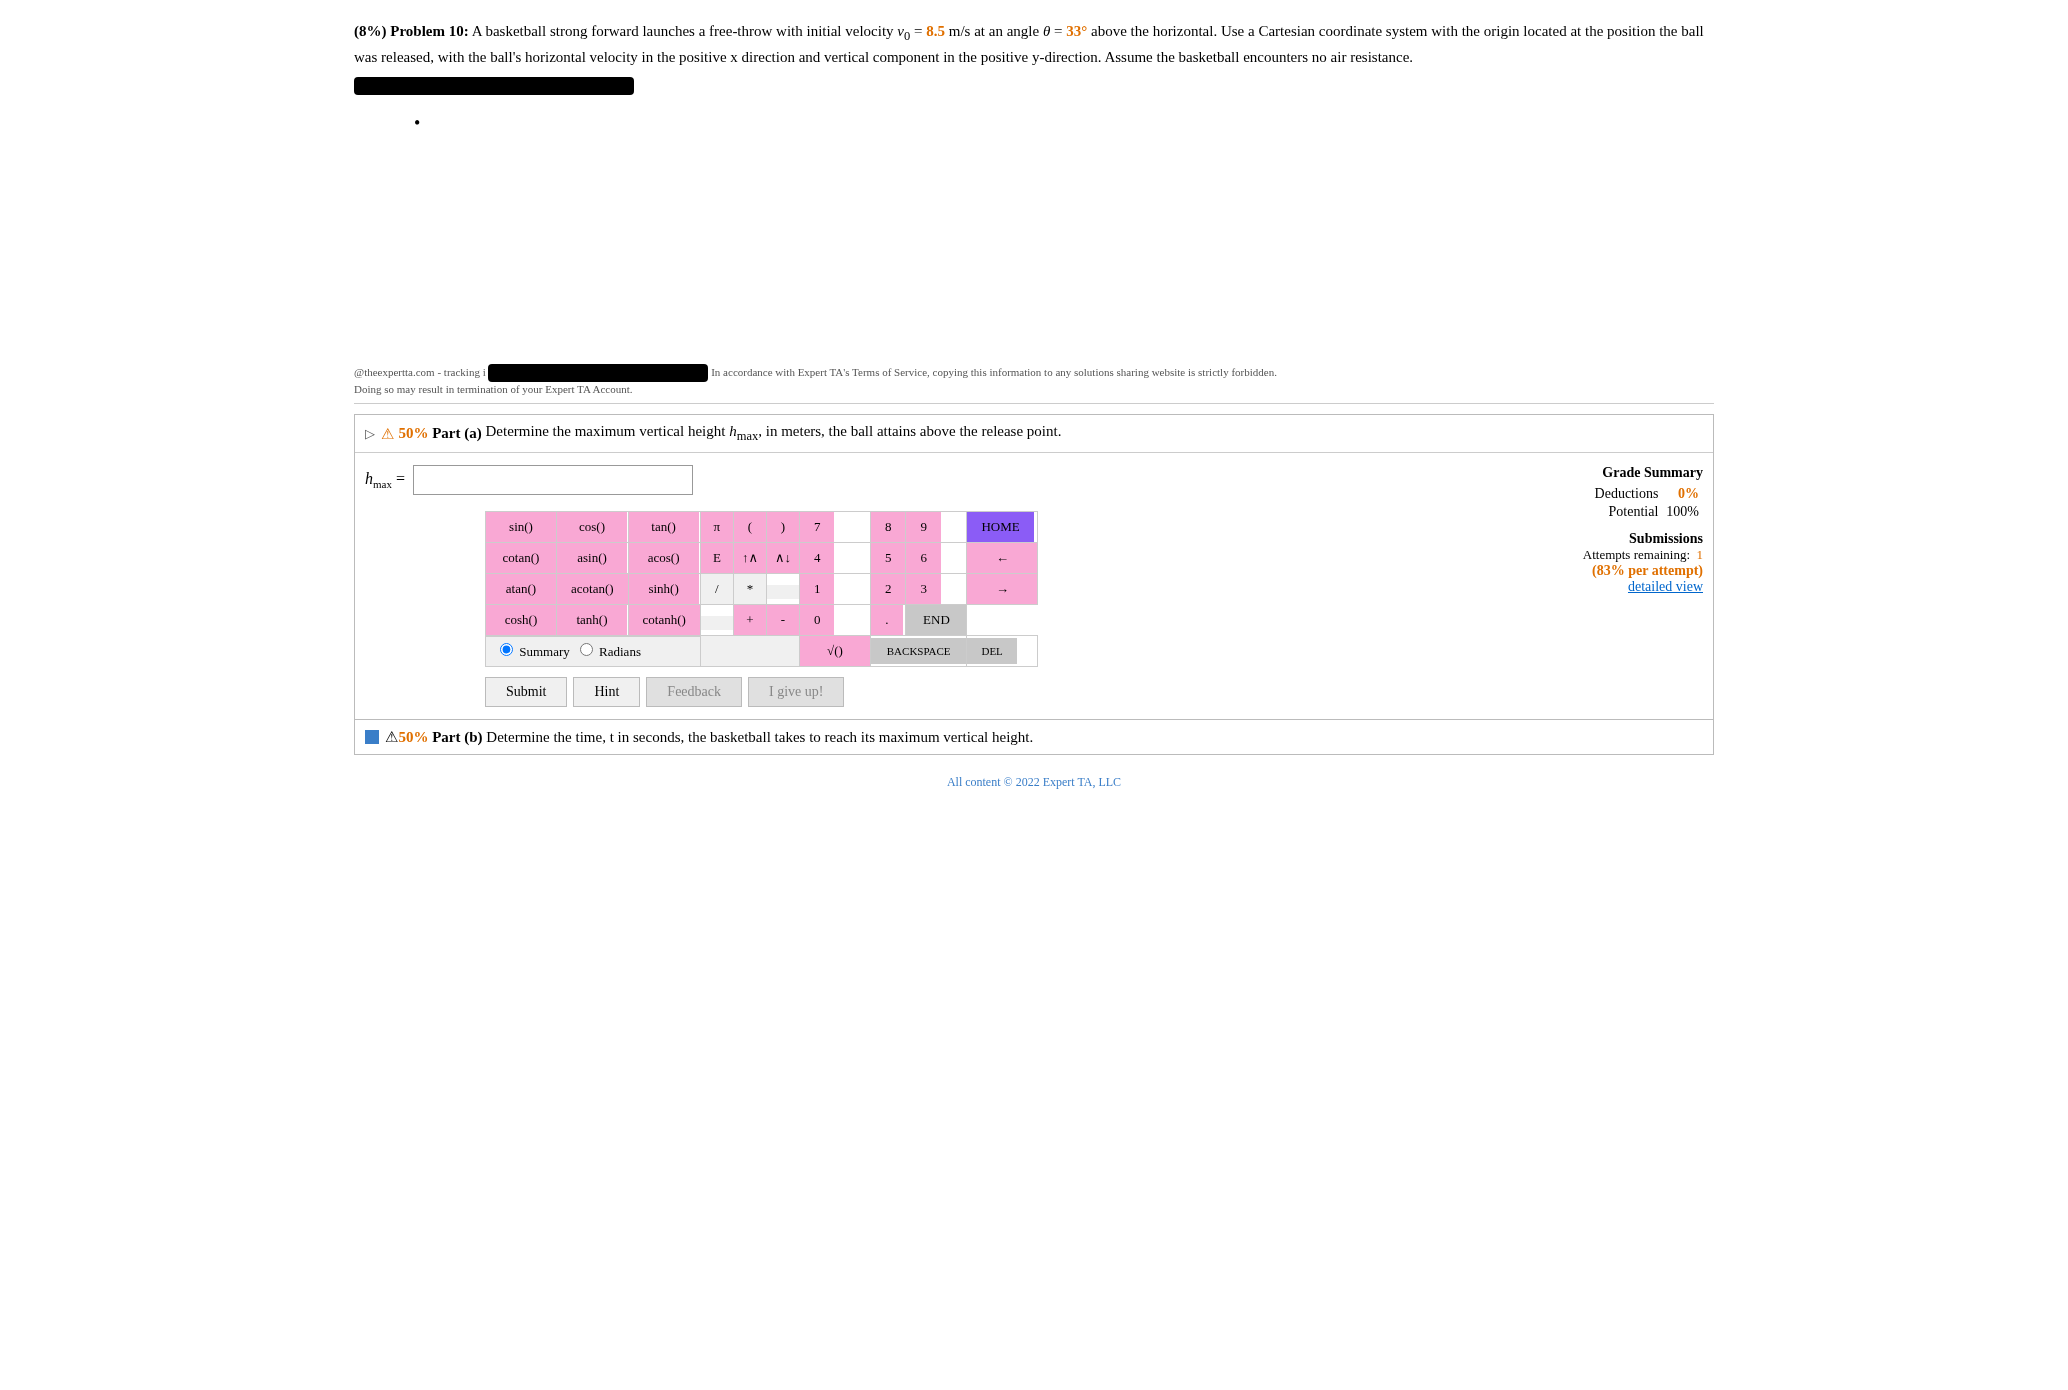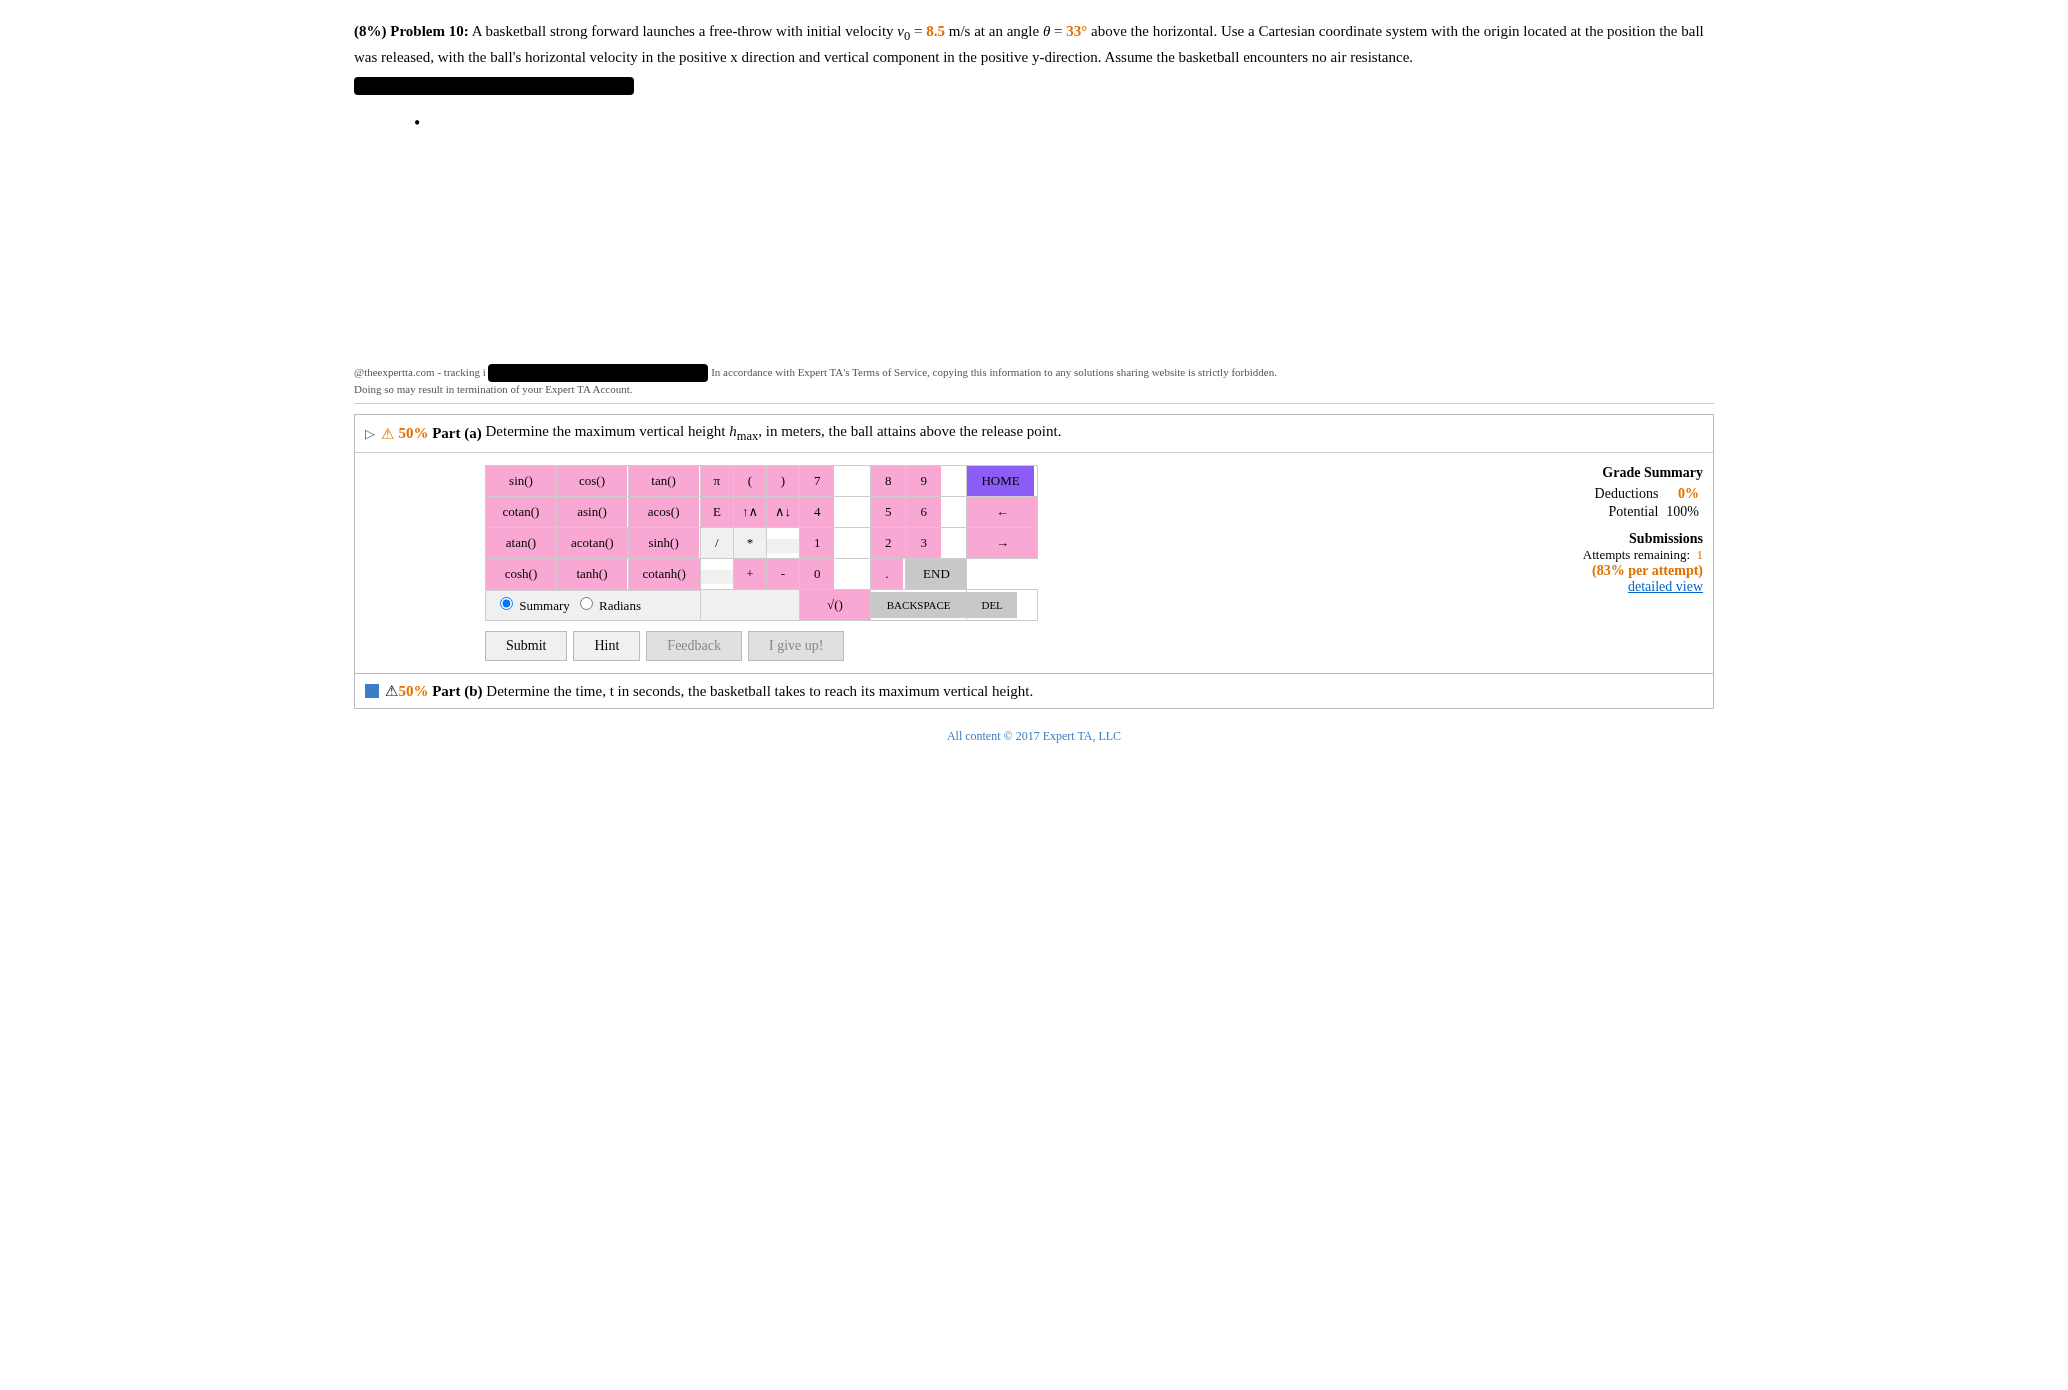--- a/index.html
+++ b/index.html
@@ -265,20 +265,26 @@
       <span class="part-percent">50%</span>
       &nbsp;
       <span class="part-label-text">Part (a)</span>
       &nbsp;
       <span>Determine the maximum vertical height <i>h</i><sub>max</sub>, in meters, the ball attains above the release point.</span>
     </div>
 
     <div class="part-body">
       <div class="part-main">
 
+        <div class="hmax-row">
+          <span class="hmax-label">
+            <i>h</i><sub>max</sub> =
+          </span>
+          <input type="text" class="hmax-input" value="" style="">
+        </div>
 
         <div class="calc-container">
           <div>
             <table class="calc-table">
               <tbody>
                   <tr>
                 <td><button class="calc-btn">sin()</button></td>
                 <td><button class="calc-btn">cos()</button></td>
                 <td><button class="calc-btn">tan()</button></td>
                 <td><button class="calc-btn" style="min-width:32px;padding:7px 8px;">π</button></td>
@@ -396,16 +402,16 @@
       <span class="warning-icon">⚠</span>
       <span class="part-percent">50%</span>
       &nbsp;
       <span class="part-label-text">Part (b)</span>
       &nbsp;
       <span>Determine the time, t in seconds, the basketball takes to reach its maximum vertical height.</span>
     </div>
   </div>
 
   <div class="page-footer">
-    <span>All content © 2017 Expert TA, LLC</span>
+    <span>All content © 2022 Expert TA, LLC</span>
   </div>
 
 </div>
 
 </body></html>

